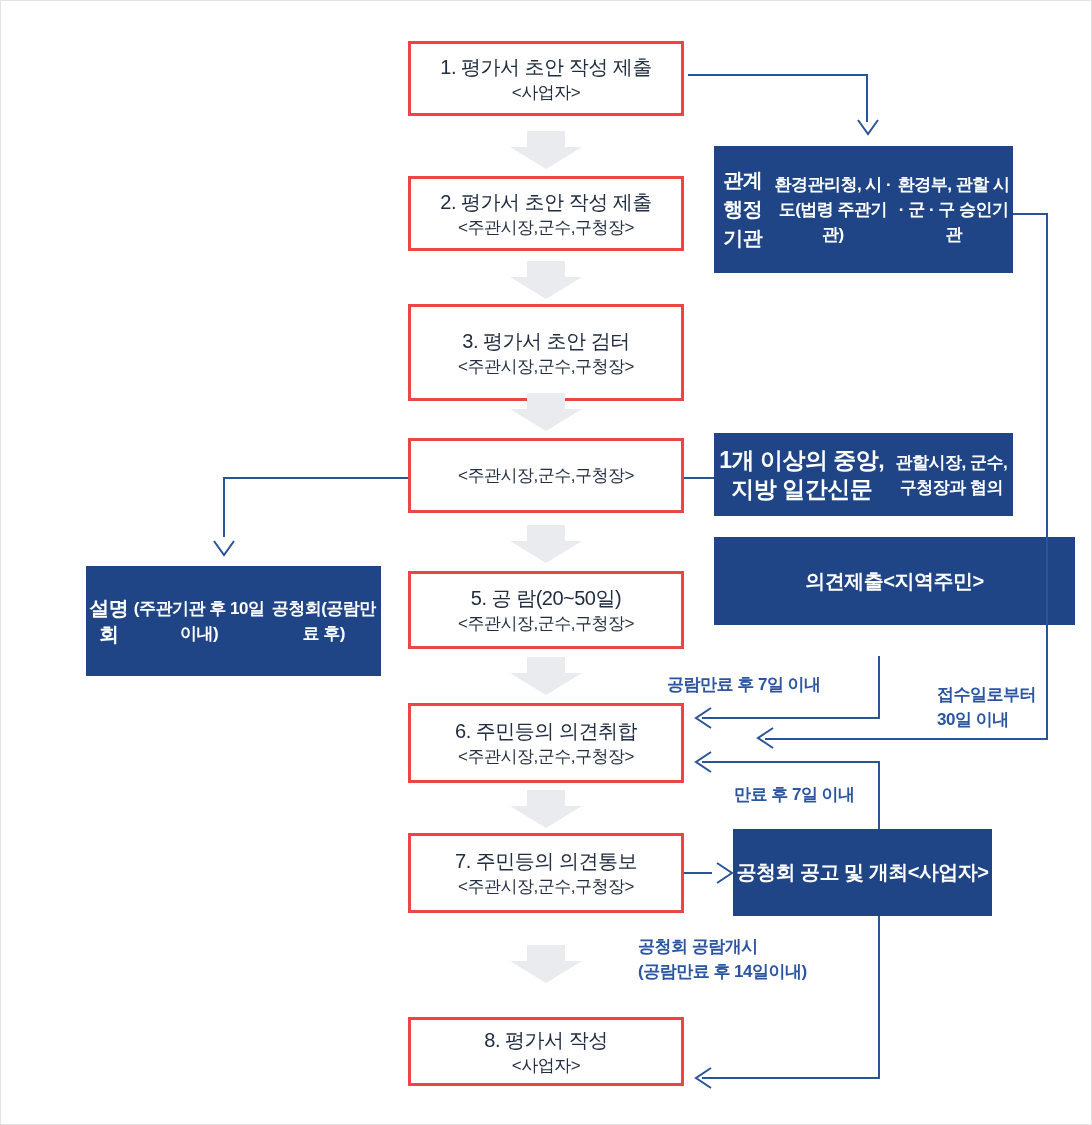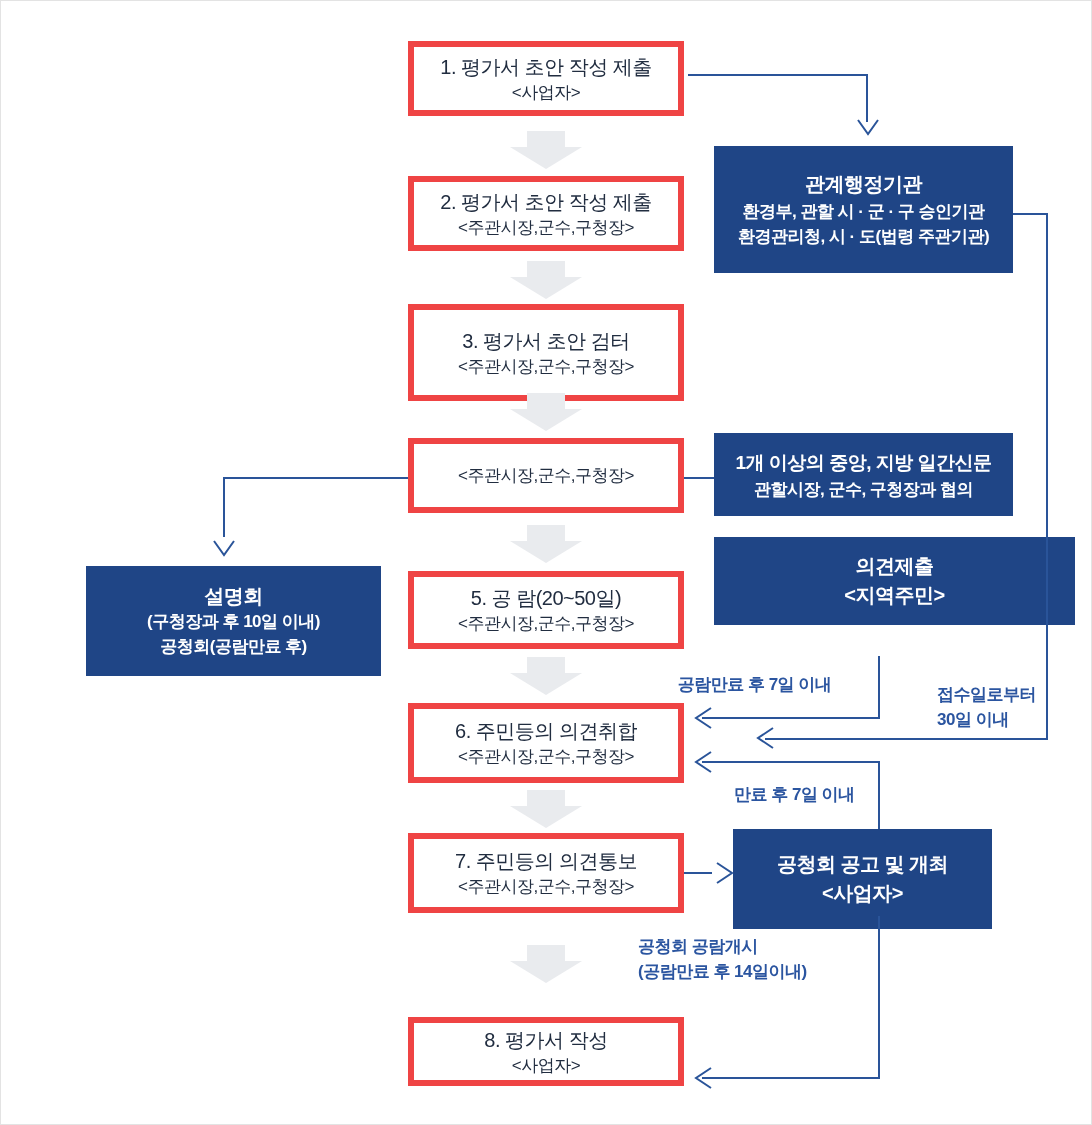--- a/index.html
+++ b/index.html
@@ -4,31 +4,31 @@
 <style>
   html,body{margin:0;padding:0;background:#fff;}
   #canvas{
     position:relative;width:1092px;height:1125px;background:#ffffff;
     border:1px solid #e3e3e3;box-sizing:border-box;overflow:hidden;
     font-family:"Liberation Sans",sans-serif;
   }
   
   .step{
     position:absolute;left:407px;width:276px;box-sizing:border-box;
-    background:#ffffff;border:6px solid #ef4444;
+    background:#ffffff;border:3px solid #ef4444;
     display:flex;flex-direction:column;justify-content:center;align-items:center;
     text-align:center;
   }
   .step .t{font-size:20px;font-weight:500;color:#212d40;line-height:27px;letter-spacing:-0.5px;}
   .step .s{font-size:17px;font-weight:500;color:#212d40;line-height:23px;letter-spacing:-0.5px;}
   
   .navybox{
     position:absolute;box-sizing:border-box;background:#1f4586;color:#ffffff;
-    display:flex;flex-direction:column;justify-content:center;align-items:center;
-    letter-spacing:-0.5px;
+    display:flex;flex-direction:row;justify-content:center;align-items:center;
+    text-align:center;letter-spacing:-0.5px;
   }
   .navybox .h{font-size:20px;font-weight:700;line-height:29px;}
   .navybox .l{font-size:17px;font-weight:600;line-height:25px;}
   
   .garrow{position:absolute;left:509px;width:72px;}
   .garrow .stem{width:38px;height:16px;background:#e9ebee;margin:0 auto;}
   .garrow .head{width:0;height:0;margin:0 auto;
     border-left:36px solid transparent;border-right:36px solid transparent;
     border-top:22px solid #e9ebee;}
   
@@ -98,37 +98,37 @@
       <div class="stem"></div>
       <div class="head"></div>
     </div>
   <div class="garrow" style="top:944px">
       <div class="stem"></div>
       <div class="head"></div>
     </div>
 
   <div class="navybox" style="left:713px;top:145px;width:299px;height:127px">
     <div class="h">관계행정기관</div>
+    <div class="l">환경관리청, 시 · 도(법령 주관기관)</div>
     <div class="l">환경부, 관할 시 · 군 · 구 승인기관</div>
-    <div class="l">환경관리청, 시 · 도(법령 주관기관)</div>
   </div>
   <div class="navybox" style="left:713px;top:432px;width:299px;height:83px">
-    <div class="h" style="font-size:19px">1개 이상의 중앙, 지방 일간신문</div>
+    <div class="h" style="font-size:23px">1개 이상의 중앙, 지방 일간신문</div>
     <div class="l">관할시장, 군수, 구청장과 협의</div>
   </div>
   <div class="navybox" style="left:713px;top:536px;width:361px;height:88px">
     <div class="h">의견제출</div>
     <div class="h">&lt;지역주민&gt;</div>
   </div>
   <div class="navybox" style="left:85px;top:565px;width:295px;height:110px">
     <div class="h" style="line-height:26px">설명회</div>
-    <div class="l">(구청장과 후 10일 이내)</div>
+    <div class="l">(주관기관 후 10일 이내)</div>
     <div class="l">공청회(공람만료 후)</div>
   </div>
-  <div class="navybox" style="left:732px;top:828px;width:259px;height:100px">
+  <div class="navybox" style="left:732px;top:828px;width:259px;height:87px">
     <div class="h">공청회 공고 및 개최</div>
     <div class="h">&lt;사업자&gt;</div>
   </div>
 
   <div class="ln" style="left:687px;top:73px;width:180px;height:2px"></div>
   <div class="ln" style="left:865px;top:73px;width:2px;height:48px"></div>
 
   <div class="ln" style="left:1012px;top:212px;width:35px;height:2px"></div>
   <div class="ln" style="left:1045px;top:212px;width:2px;height:527px"></div>
   <div class="ln" style="left:764px;top:737px;width:283px;height:2px"></div>
@@ -166,21 +166,21 @@
     <polyline points="20,4 5,14 20,24" fill="none" stroke="#2a5499" stroke-width="2"></polyline>
     </svg>
   <svg class="chev" style="left:690px;top:1063px" width="28" height="28">
     <polyline points="20,4 5,14 20,24" fill="none" stroke="#2a5499" stroke-width="2"></polyline>
     </svg>
 
   <svg class="chev" style="left:708px;top:858px" width="28" height="28">
     <polyline points="8,4 23,14 8,24" fill="none" stroke="#2a5499" stroke-width="2"></polyline>
     </svg>
 
-  <div class="lbl" style="left:645px;top:671px;width:217px;text-align:center">공람만료 후 7일 이내</div>
+  <div class="lbl" style="left:666px;top:671px;width:217px;text-align:left">공람만료 후 7일 이내</div>
   <div class="lbl" style="left:936px;top:681px">
     <div>접수일로부터</div>
     <div>30일 이내</div>
   </div>
   <div class="lbl" style="left:733px;top:781px">만료 후 7일 이내</div>
   <div class="lbl" style="left:637px;top:933px">
     <div>공청회 공람개시</div>
     <div>(공람만료 후 14일이내)</div>
   </div>
 

